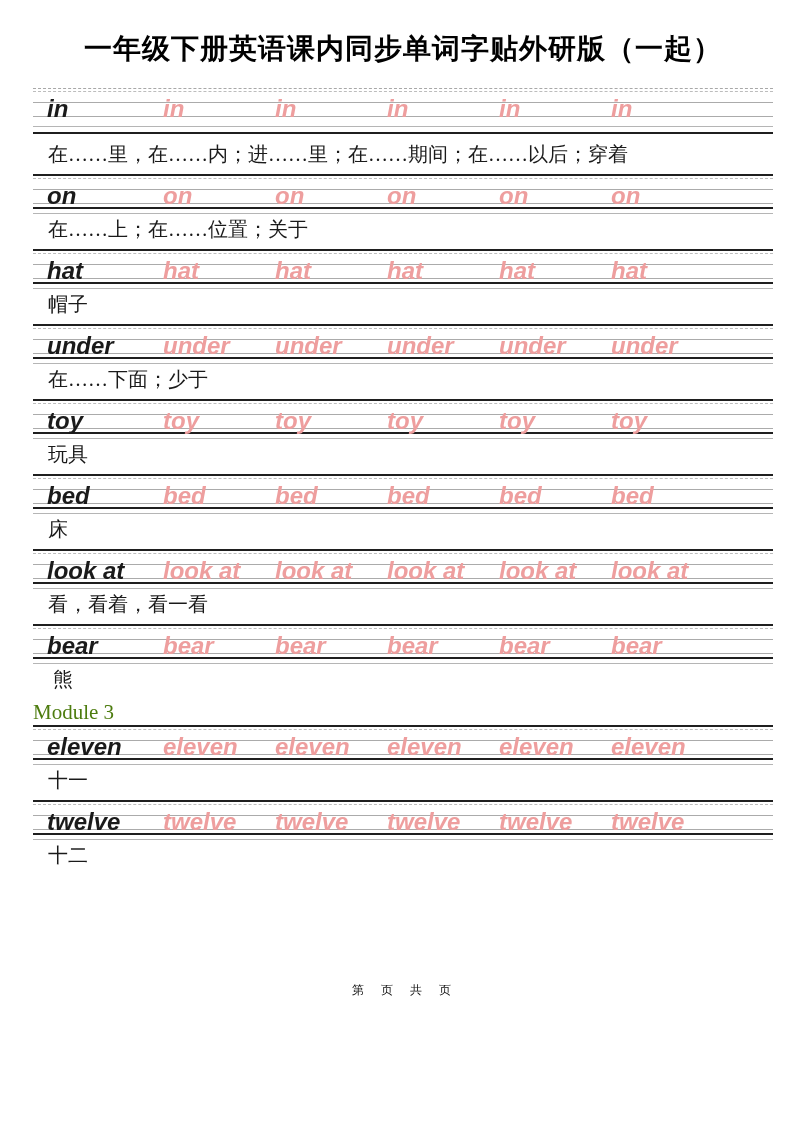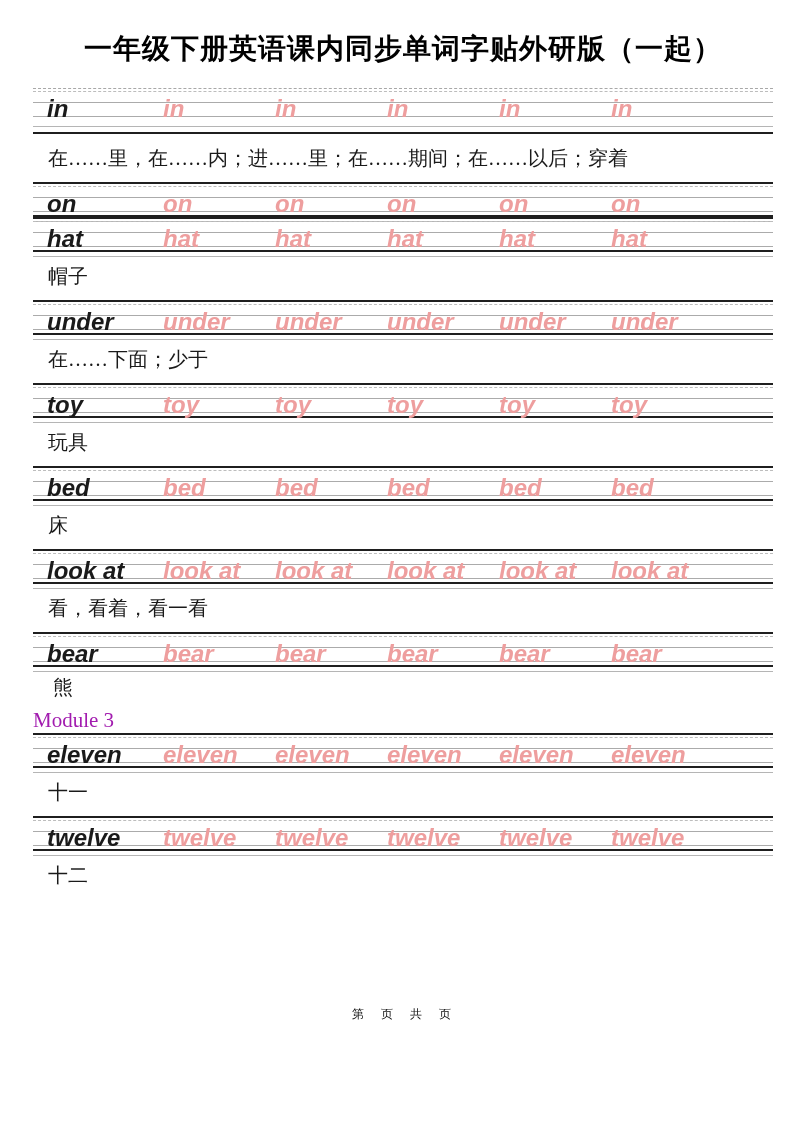--- a/index.html
+++ b/index.html
@@ -55,41 +55,41 @@
     white-space: nowrap;
   }
   .word-trace {
     font-style: italic; font-weight: bold;
     font-size: 24px; color: var(--trace-pink, #ee9e9e);
     white-space: nowrap;
   }
 
   
   .def-row {
-    height: 48px;
+    height: 40px;
     box-sizing: border-box;
     display: flex;
     align-items: center;
     padding-left: 15px;
     font-size: 20px;
     color: #1a1a1a;
     font-family: "Liberation Serif", "DejaVu Serif", serif;
   }
   .def-row.tall {
     height: 66px;
     display: block;
     padding: 7px 0 0 0;
   }
   .def-line { padding-left: 20px; font-size: 20px;
     font-family: "Liberation Serif", "DejaVu Serif", serif; }
   .module-note {
     margin-top: 7px;
     padding-left: 0;
     font-size: 21px;
-    color: #a21caf;
+    color: #4d7c0f;
     font-family: "Liberation Serif", "DejaVu Serif", serif;
   }
 
   .spacer { height: 102px; }
   .footer {
     text-align: center;
     font-size: 12px;
     line-height: 26px;
     color: #111;
     letter-spacing: 3px;
@@ -133,20 +133,23 @@
       <div class="w-first">
         <span class="word-black">on</span>
       </div>
     <div class="w-col"><span class="word-trace">on</span></div>
           <div class="w-col"><span class="word-trace">on</span></div>
           <div class="w-col"><span class="word-trace">on</span></div>
           <div class="w-col"><span class="word-trace">on</span></div>
           <div class="w-col"><span class="word-trace">on</span></div>
         </div>
   </div>
+  <div class="def-row">
+    <span class="def-text">在……上；在……位置；关于</span>
+  </div>
 
   <div class="word-row">
     <div class="gl dashed"></div>
     <div class="gl l1"></div>
     <div class="gl l2"></div>
     <div class="gl l3"></div>
     <div class="words">
       <div class="w-first">
         <span class="word-black">hat</span>
       </div>

